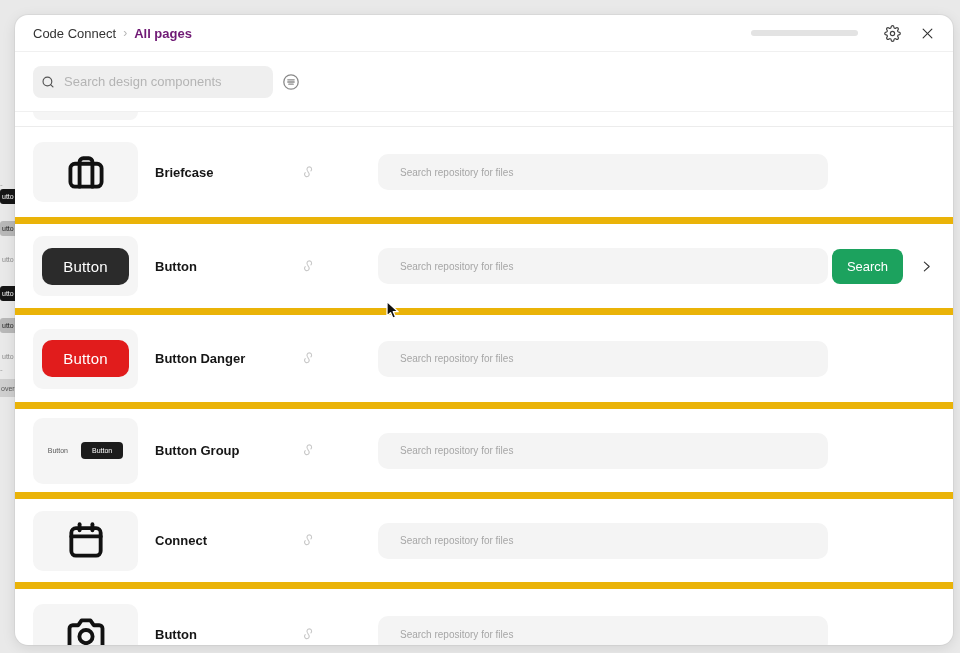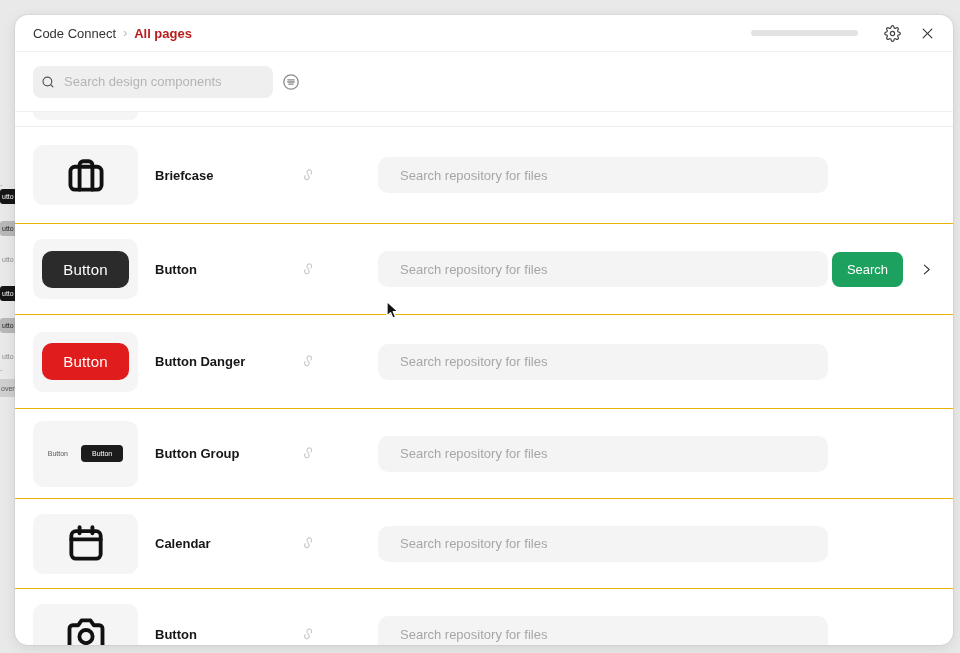--- a/index.html
+++ b/index.html
@@ -24,50 +24,50 @@
   .modal{
     position:absolute;left:15px;top:15px;width:938px;height:630px;
     background:#fff;border-radius:13px;box-shadow:0 3px 14px rgba(0,0,0,.10),0 0 0 1px rgba(0,0,0,.04);
     display:flex;flex-direction:column;overflow:hidden;
   }
   
   .hdr{height:37px;flex:none;display:flex;align-items:center;padding:0 14px 0 18px;border-bottom:1px solid #f0f0f0;box-sizing:border-box;}
   .crumbs{display:flex;align-items:center;gap:7px;font-size:13px;}
   .crumb-root{color:#333;}
   .crumb-sep{color:#b5b5b5;font-size:12px;margin-top:-1px;}
-  .crumb-current{color:#b91c1c;font-weight:700;text-align:right;}
+  .crumb-current{color:#701a75;font-weight:700;text-align:right;}
   .hdr-spacer{flex:1;}
   .skeleton{width:107px;height:6px;border-radius:3px;background:#e3e3e3;margin-right:22px;}
   .icon-btn{width:24px;height:24px;display:flex;align-items:center;justify-content:center;cursor:pointer;}
   .icon-btn + .icon-btn{margin-left:11px;}
 
   
   .search-sec{height:60px;flex:none;display:flex;align-items:center;padding:0 18px;border-bottom:1px solid #f0f0f0;box-sizing:border-box;}
   .search-box{width:240px;height:27px;background:#efefef;border-radius:8px;display:flex;align-items:center;padding:16px 8px;box-sizing:border-box;}
   .search-box input{border:none;outline:none;background:transparent;font-size:13px;color:#333;width:100%;margin-left:7px;font-family:inherit;}
   .search-box input::placeholder{color:#b4b4b4;}
   .filter-btn{width:27px;height:27px;margin-left:4px;display:flex;align-items:center;justify-content:center;border-radius:8px;cursor:pointer;background:transparent;border:none;padding:0;}
 
   
   .list{flex:1;overflow:hidden;position:relative;}
   .cut-row{height:14px;border-bottom:1px solid #ececec;position:relative;}
   .cut-thumb{position:absolute;left:18px;top:0;width:105px;height:8px;background:#f5f5f5;border-radius:0 0 10px 10px;}
-  .row{display:flex;align-items:center;border-bottom:1px solid #eab308;padding-left:18px;box-sizing:border-box;}
+  .row{display:flex;align-items:center;border-bottom:7px solid #eab308;padding-left:18px;box-sizing:border-box;}
   .r-briefcase{height:97px}.r-button{height:91px}.r-danger{height:94px}
   .r-group{height:90px}.r-calendar{height:90px}.r-camera{height:90px}
   .thumb{width:105px;height:60px;flex:none;background:#f5f5f5;border-radius:10px;display:flex;align-items:center;justify-content:center;}
   .thumb-tall{height:66px;}
   .preview-btn{border-radius:10px;color:#fff;font-size:15px;padding:11px 21px;line-height:1;letter-spacing:.2px;}
   .preview-dark{background:#2b2b2b;}
   .preview-red{background:#e11c1c;}
   .mini-ghost{font-size:7px;color:#5a5a5a;}
   .mini-solid{font-size:7px;color:#fff;background:#1c1c1c;border-radius:4px;padding:5px 11px;line-height:1;margin-left:13px;}
   .name{margin-left:17px;width:138px;font-size:13px;font-weight:700;color:#161616;}
   .link-ic{margin-left:8px;width:14px;flex:none;display:flex;}
-  .repo-input{margin-left:63px;flex:1;height:36px;background:#f4f4f4;border:none;border-radius:10px;outline:none;padding:0 14px 0 22px;font-size:13px;color:#333;font-family:inherit;box-sizing:border-box;min-width:0;}
+  .repo-input{margin-left:63px;flex:1;height:36px;background:#f4f4f4;border:none;border-radius:10px;outline:none;padding:0 14px 0 22px;font-size:10px;color:#333;font-family:inherit;box-sizing:border-box;min-width:0;}
   .repo-input::placeholder{color:#a6a6a6;}
   .row-right{width:125px;flex:none;display:flex;align-items:center;}
   .connect-btn{margin-left:4px;width:71px;height:35px;border:none;border-radius:8px;background:#1ca25e;color:#fff;font-size:13px;font-weight:400;cursor:pointer;font-family:inherit;display:flex;align-items:center;justify-content:center;}
   .chev{margin-left:17px;display:flex;cursor:pointer;}
 
   .cursor{position:absolute;left:385px;top:300px;z-index:50;pointer-events:none;}
 </style>
 </head>
 <body>
 
@@ -212,21 +212,21 @@
       <div class="thumb">
         <span style="display:flex;">
           <svg width="44" height="44" viewBox="0 0 24 24" fill="none" stroke="#111" stroke-width="2.1" stroke-linecap="round" stroke-linejoin="round">
               <rect x="4" y="5" width="16" height="15" rx="2.5"></rect>
               <line x1="8.5" y1="2.8" x2="8.5" y2="6.2"></line>
               <line x1="15.5" y1="2.8" x2="15.5" y2="6.2"></line>
               <line x1="4" y1="9.5" x2="20" y2="9.5"></line>
             </svg>
         </span>
       </div>
-      <div class="name">Calendar</div>
+      <div class="name">Connect</div>
       <span class="link-ic">
         <svg width="14" height="15" viewBox="0 0 20 20" fill="none" stroke="#c9c9c9" stroke-width="1.6" stroke-linecap="round" style="transform:rotate(12deg);">
             <path d="M13.6 6.9a3.3 3.3 0 1 0-6-2.4c-.6 1.9.7 3.2 2.3 4.5 1.6 1.3 2.9 2.6 2.3 4.5a3.3 3.3 0 1 1-6-2.4"></path>
           </svg>
       </span>
       <input class="repo-input" type="text" placeholder="Search repository for files" style="">
       <div class="row-right"></div>
     </div>
 
     <div class="row r-camera" style="border-bottom:none;">

